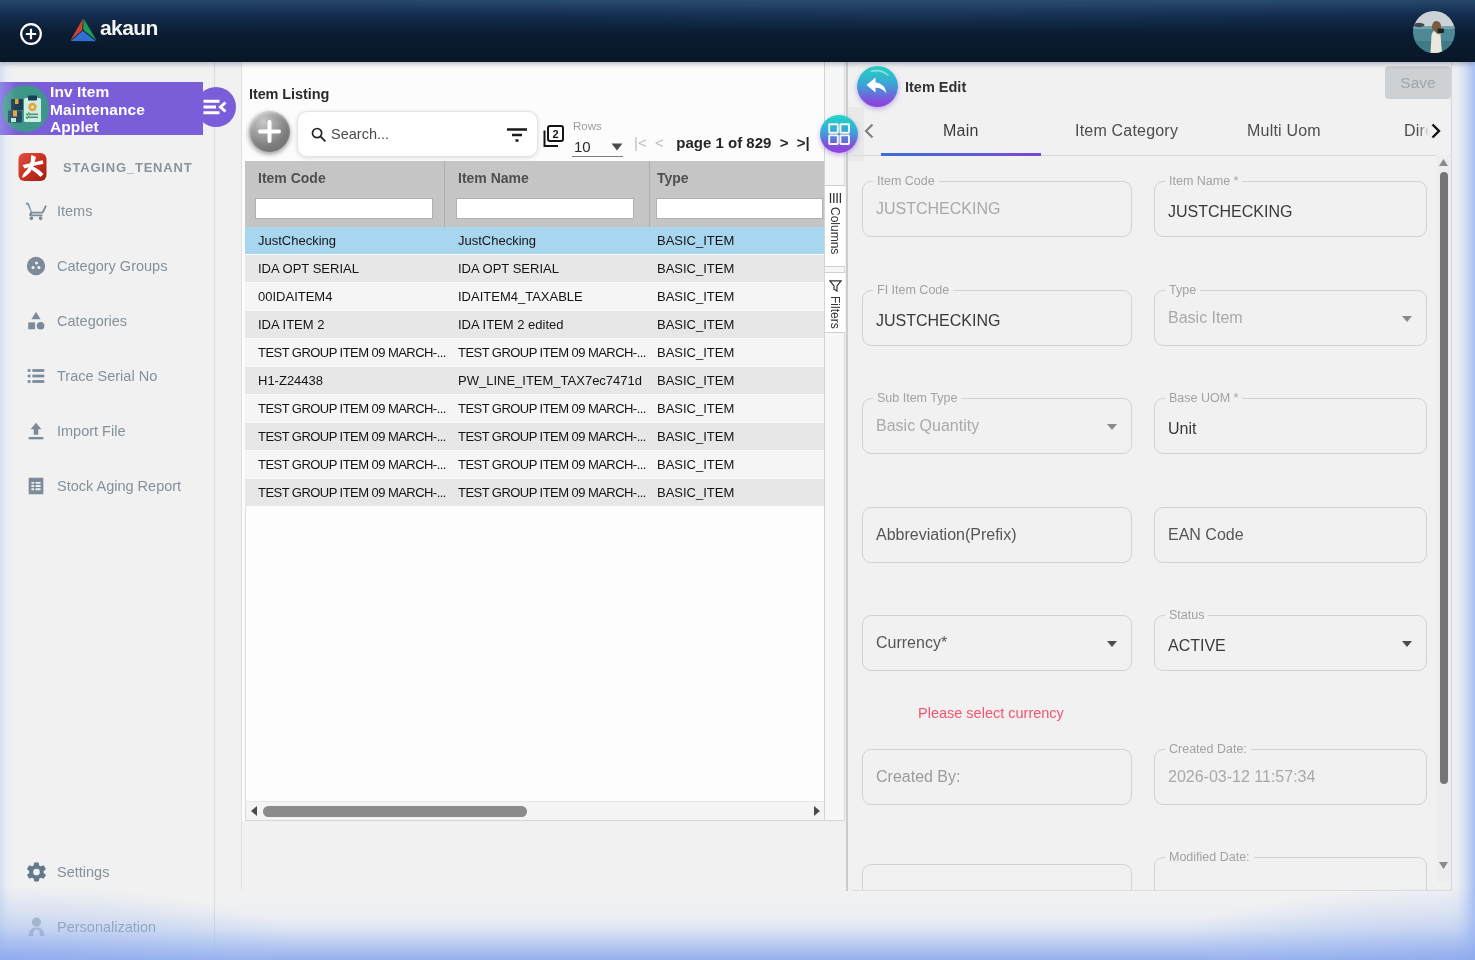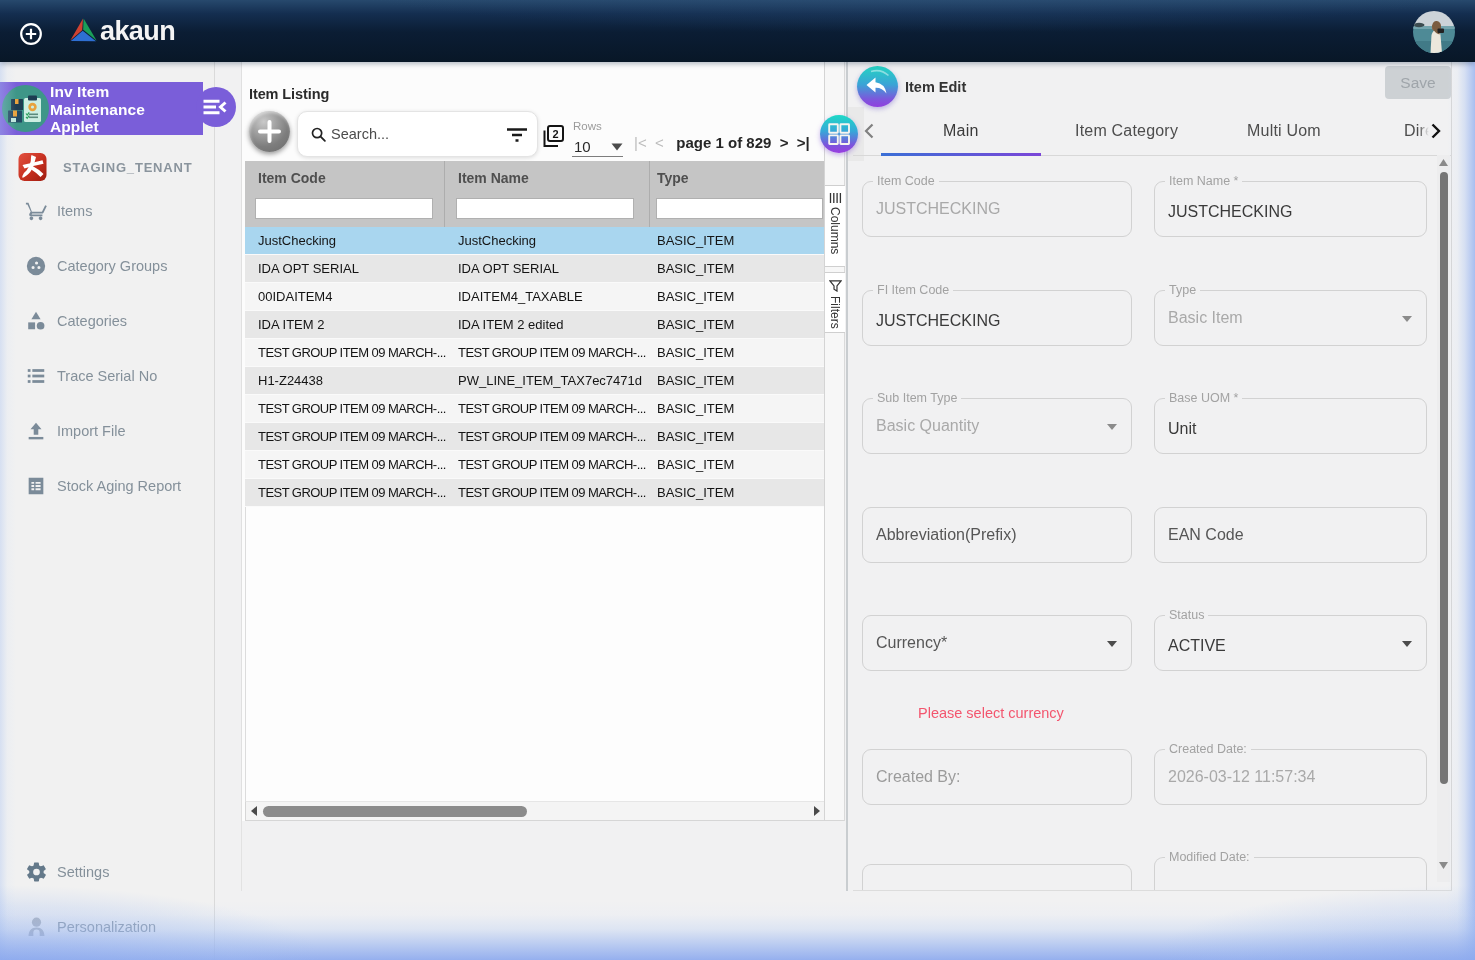--- a/index.html
+++ b/index.html
@@ -5,21 +5,21 @@
   * { margin:0; padding:0; box-sizing:border-box; }
   html,body { width:1475px; height:960px; overflow:hidden; }
   body { font-family:"Liberation Sans", sans-serif; background:#f1f1f2; position:relative; }
 
   
   #header { position:absolute; left:0; top:0; width:1475px; height:62px;
     background:radial-gradient(ellipse 900px 90px at 62% -30px, rgba(45,80,120,0.55), rgba(45,80,120,0) 70%),linear-gradient(180deg,#27496d 0%,#142e50 22%,#0b1d34 52%,#081727 100%);
     box-shadow:0 2px 5px rgba(40,60,90,.35); z-index:50; }
   #header .plus { position:absolute; }
   #logo { position:absolute; left:70px; top:18px; }
-  #logotext { position:absolute; left:100px; top:16px; color:#f4f4f4; font-size:27px; font-weight:bold; letter-spacing:-0.6px; }
+  #logotext { position:absolute; left:100px; top:16px; color:#f4f4f4; font-size:21px; font-weight:bold; letter-spacing:-0.6px; }
   #avatar { position:absolute; left:1413px; top:11px; width:42px; height:42px; border-radius:50%; overflow:hidden; }
 
   
   #sidebar { position:absolute; left:0; top:62px; width:215px; height:898px; background:#f1f1f1; border-right:1px solid #dadada; }
   #applet { position:absolute; left:0; top:20px; width:203px; height:53px; background:#7a5ed9; color:#fff; }
   #applet .txt { position:absolute; left:50px; top:1px; font-size:15.5px; font-weight:600; line-height:17.5px; letter-spacing:0.1px; }
   #appleticon { position:absolute; left:2px; top:23px; width:47px; height:47px; }
   #collapsebtn { position:absolute; left:196px; top:25px; width:40px; height:40px; border-radius:50%; background:#7a5ed9; }
   .navitem { position:absolute; left:0; width:215px; height:40px; color:#84909a; font-size:14.5px; }
   .navitem .ni-icon { position:absolute; left:25px; top:50%; transform:translateY(-50%); }

